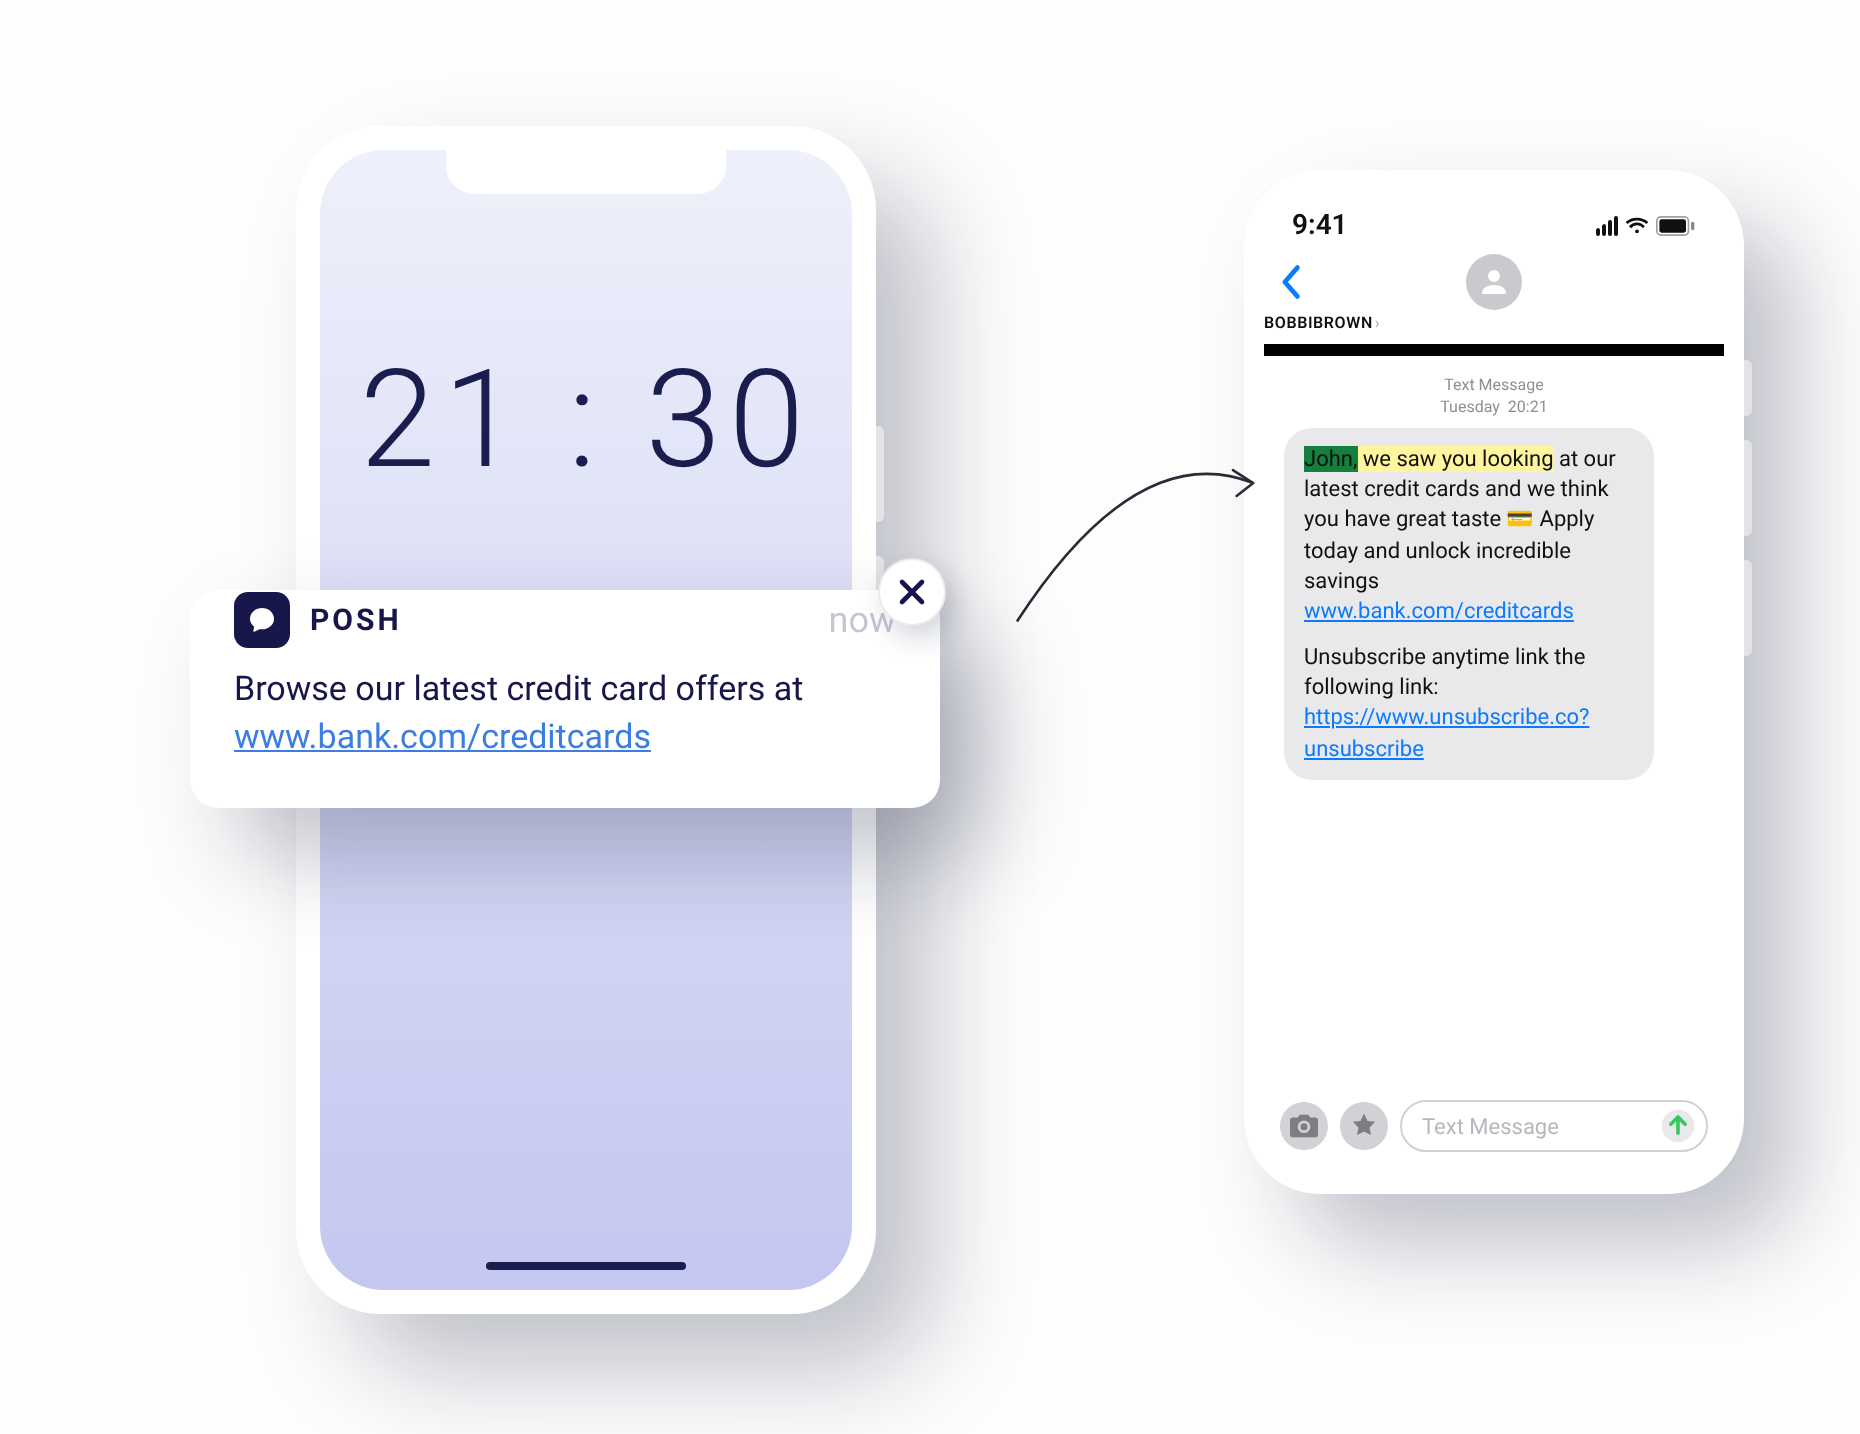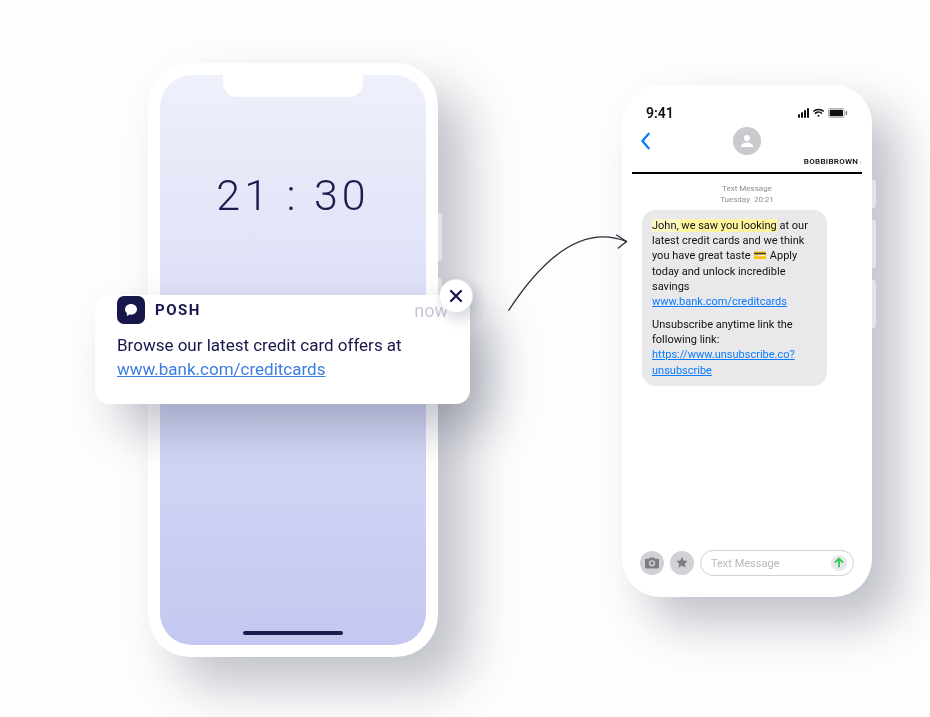--- a/index.html
+++ b/index.html
@@ -47,21 +47,21 @@
     transform: translateX(-50%);
     width: 100px; height: 4px;
     background: #1a1e4e;
     border-radius: 3px;
     z-index: 2;
   }
   .phone-left .clock {
     position: absolute;
     top: 95px; left: 0; right: 0;
     text-align: center;
-    font-size: 43px;
+    font-size: 68px;
     font-weight: 300;
     color: #1a1e4e;
     letter-spacing: 4px;
   }
   .phone-left .side-btn {
     position: absolute;
     right: -4px;
     width: 4px;
     height: 48px;
     background: #e3e3e8;
@@ -195,24 +195,24 @@
   }
   .sig-bars { display: flex; align-items: flex-end; gap: 1px; }
   .sig-bars span { width: 2px; background: #111; border-radius: 1px; }
   .sig-bars span:nth-child(1){height:4px}
   .sig-bars span:nth-child(2){height:6px}
   .sig-bars span:nth-child(3){height:8px}
   .sig-bars span:nth-child(4){height:10px}
   .wifi svg, .battery svg { display:block; }
 
   .msg-header {
-    text-align: right;
+    text-align: left;
     padding: 2px 0 6px 0;
     position: relative;
-    border-bottom: 2px solid #000000;
+    border-bottom: 6px solid #000000;
   }
   .msg-header .back {
     position: absolute;
     left: 8px; top: 6px;
     color: #0a7aff;
     font-size: 20px;
     font-weight: 400;
   }
   .avatar {
     width: 28px; height: 28px;
@@ -245,21 +245,21 @@
     max-width: 185px;
     background: #e9e9eb;
     border-radius: 14px;
     padding: 8px 10px;
     font-size: 11px;
     line-height: 1.38;
     color: #111;
     margin-top: 6px;
     word-wrap: break-word;
   }
-  .bubble .hl-pink { background: #fef9c3; }
+  .bubble .hl-pink { background: #15803d; }
   .bubble .hl-yel  { background: #fff59e; }
   .bubble a { color: #0a7aff; text-decoration: underline; }
   .bubble .emoji { font-size: 11px; }
   .bubble p { margin: 0 0 8px 0; }
   .bubble p:last-child { margin-bottom: 0; }
 
   .input-bar {
     height: 42px;
     display: flex;
     align-items: center;

